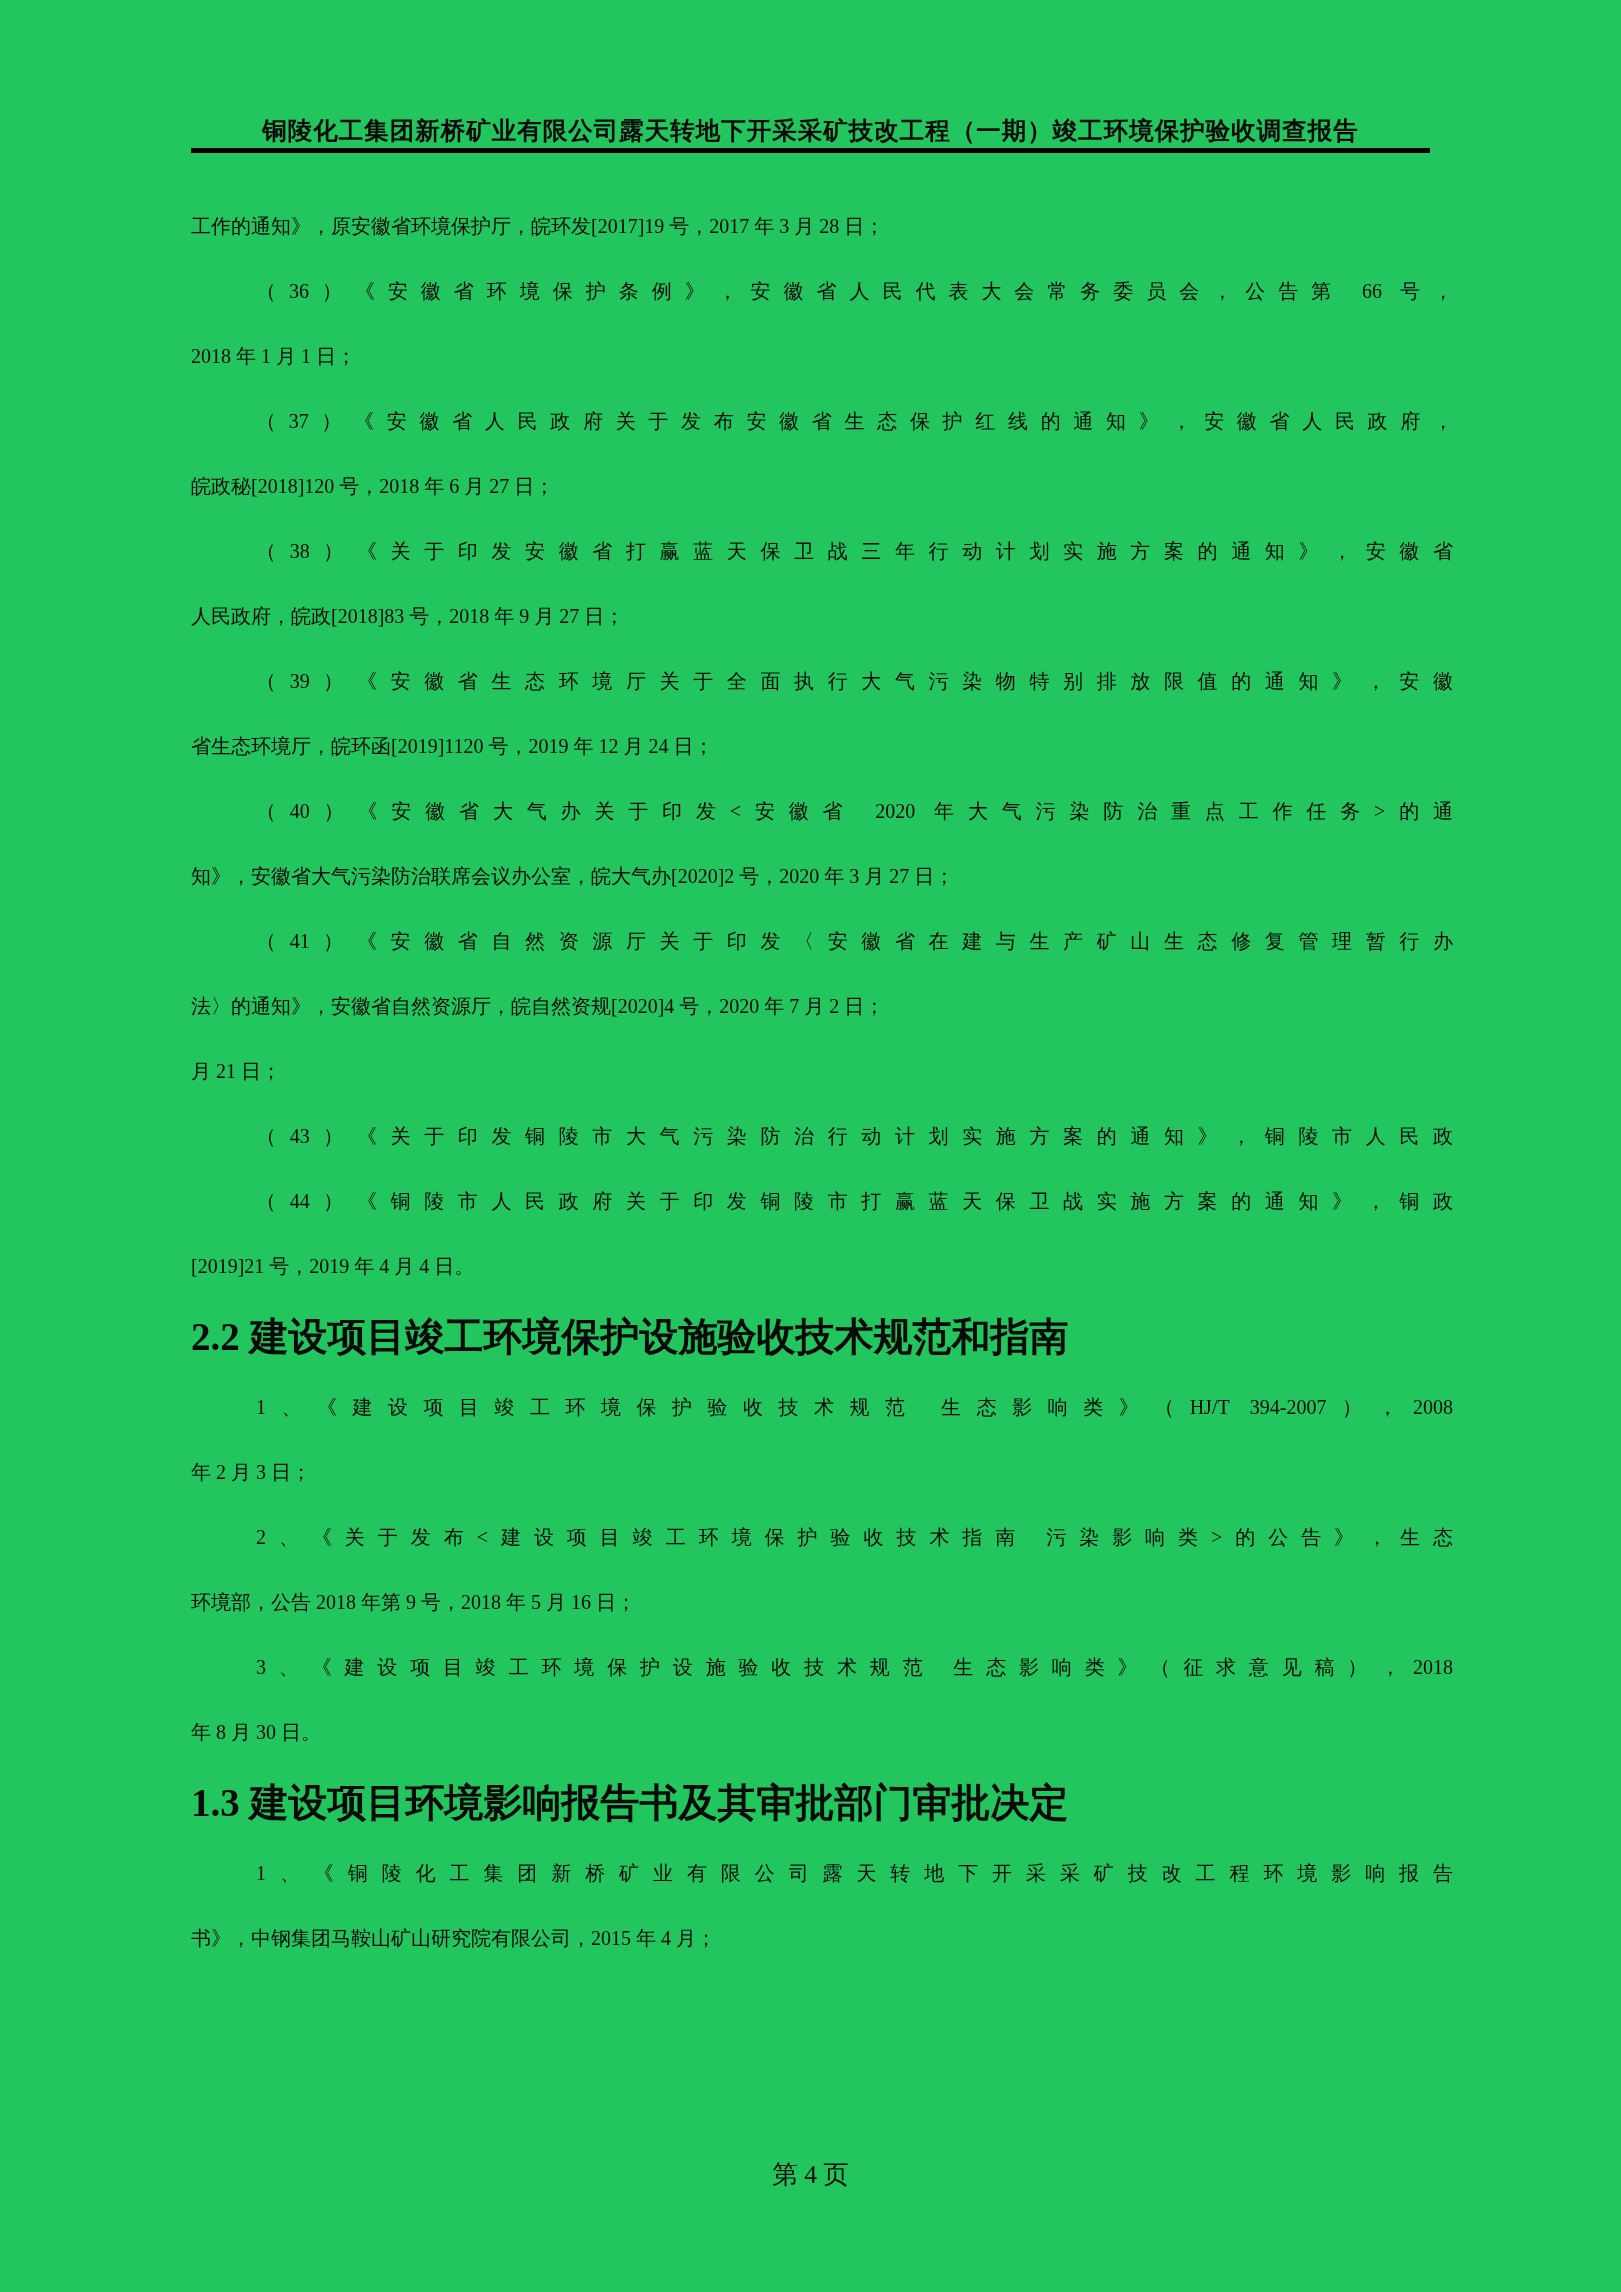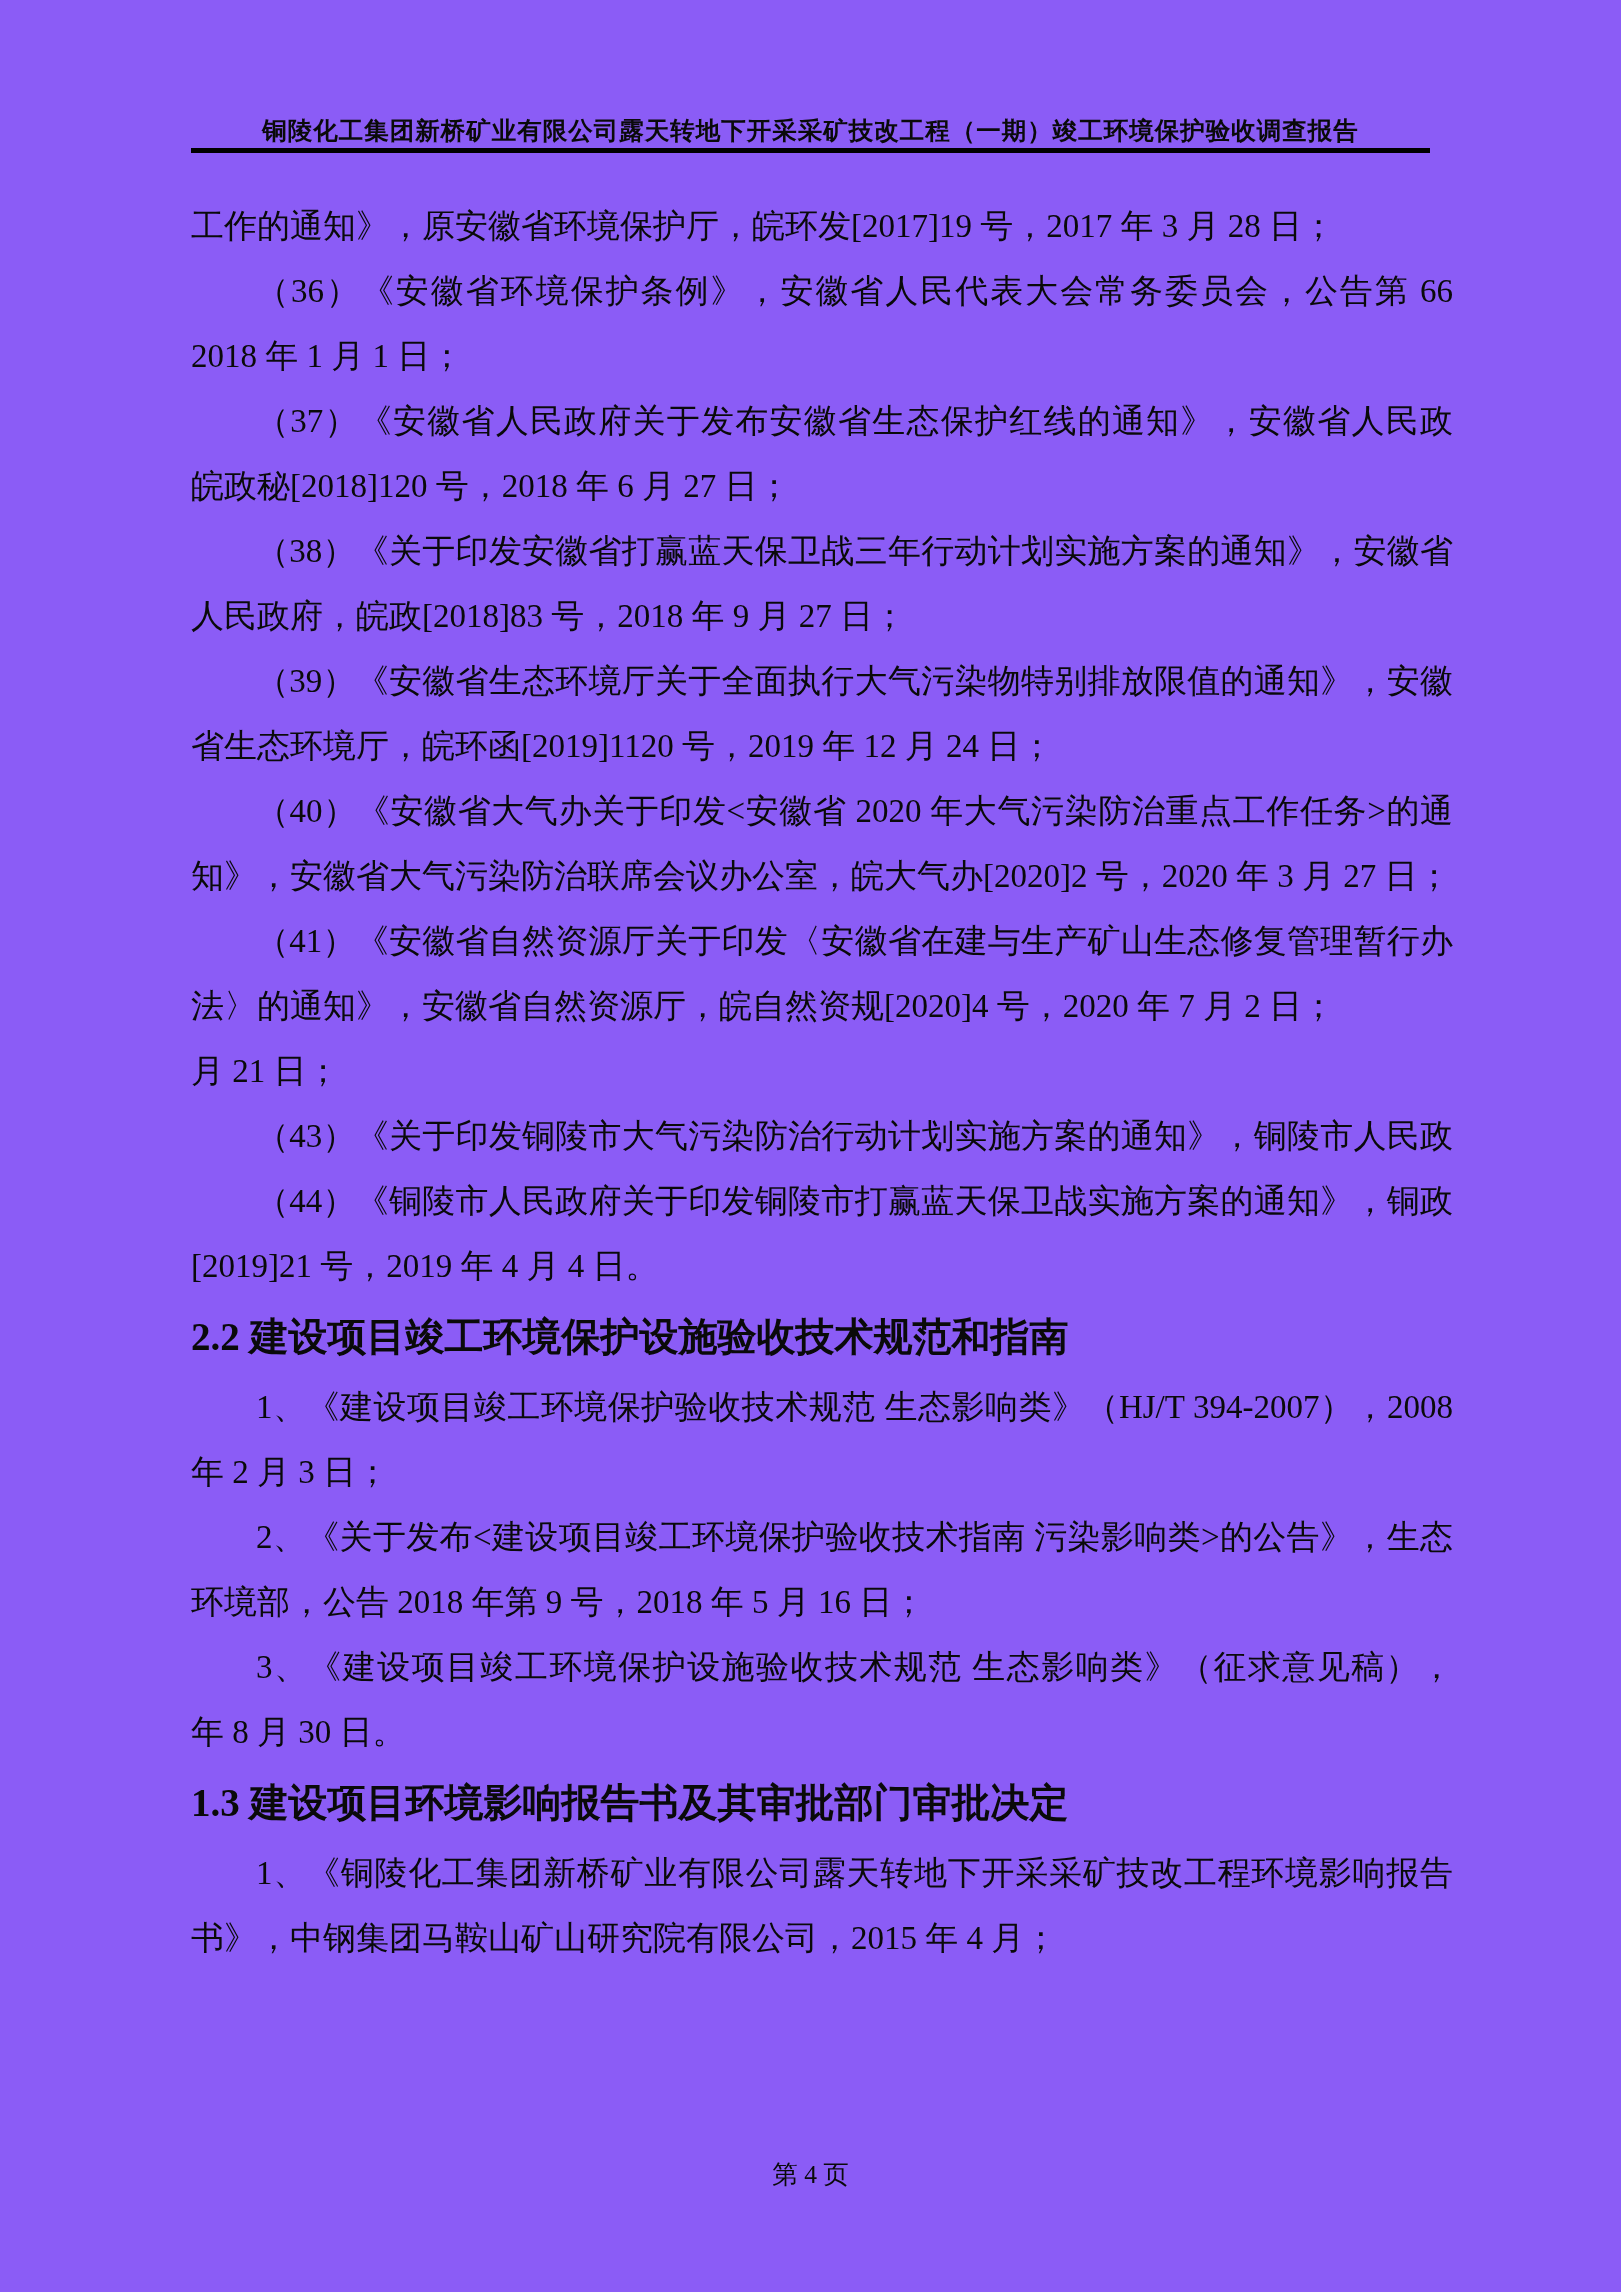--- a/index.html
+++ b/index.html
@@ -5,21 +5,21 @@
   html, body {
     margin: 0;
     padding: 0;
     background: #888888;
   }
   .page {
     position: relative;
     width: 1621px;
     height: 2293px;
     margin: 0 auto;
-    background: #8b5cf6;
+    background: #22c55e;
     color: #0a0a0a;
     font-family: "Liberation Serif", "DejaVu Serif", serif;
     overflow: hidden;
   }
   .header-title {
     position: absolute;
     top: 114px;
     left: 0;
     width: 100%;
     text-align: center;
@@ -38,21 +38,21 @@
   }
   .doc-body {
     position: absolute;
     top: 194px;
     left: 191px;
     width: 1262px;
   }
   .line {
     height: 65px;
     line-height: 65px;
-    font-size: 33px;
+    font-size: 20px;
     white-space: nowrap;
   }
   .line.indent {
     padding-left: 65px;
   }
   .line.fill {
     white-space: normal;
     text-align: justify;
     text-align-last: justify;
     text-justify: inter-ideograph;

